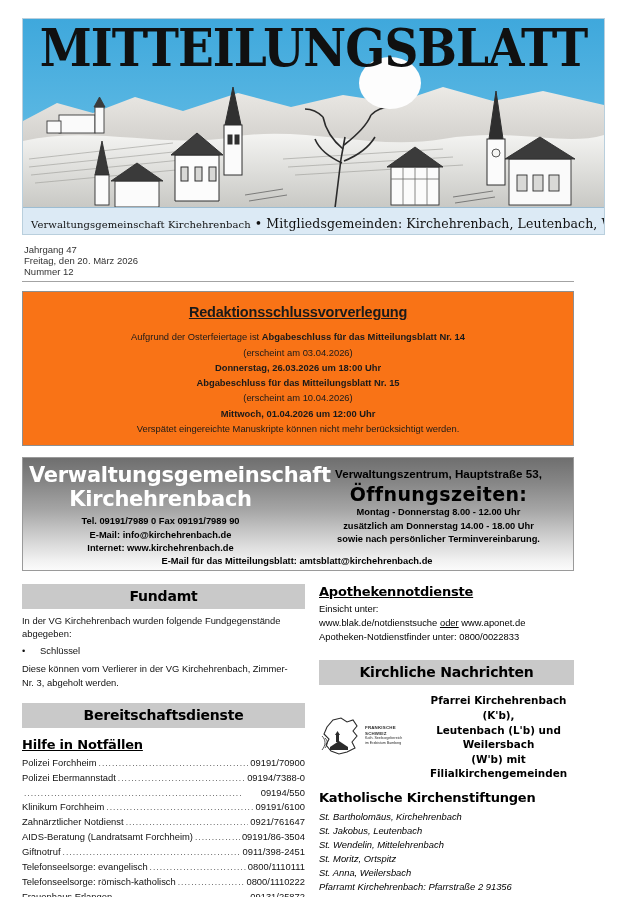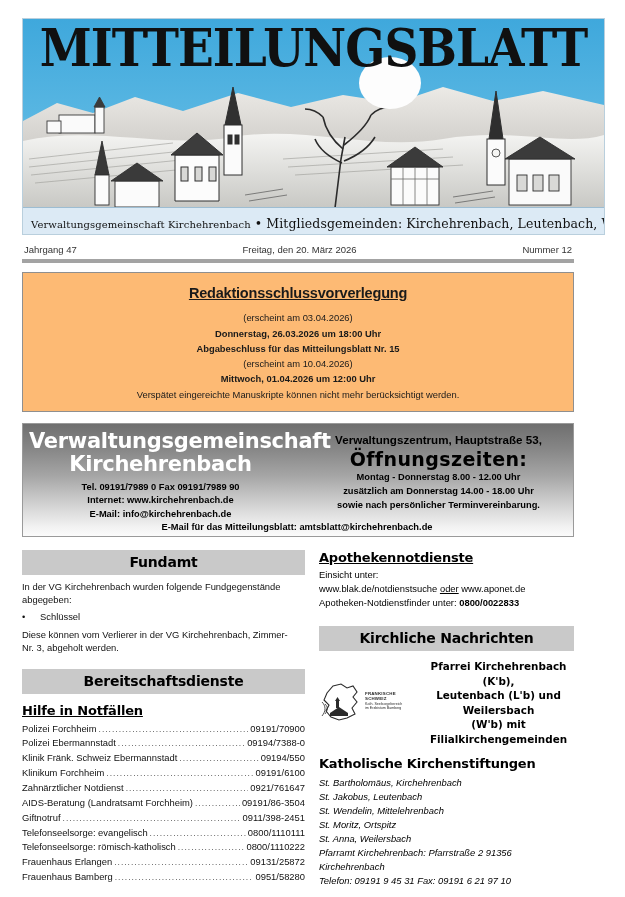--- a/index.html
+++ b/index.html
@@ -87,29 +87,30 @@
   .mast-sub .big { font-size: 10px; }
 
   
   .issuebar {
     display: flex;
     justify-content: space-between;
     align-items: baseline;
     font-size: 9.5px;
     color: #333;
     padding: 9px 2px 4px 2px;
-    border-bottom: 4px solid #a3a3a3;
+    border-bottom: 1px solid #a3a3a3;
+    flex-direction: column;
   }
   .issuebar .mid { flex: 1; text-align: center; }
   .issuebar .right { text-align: right; }
 
   
   .notice {
     margin-top: 9px;
-    background: #fdba74;
+    background: #f97316;
     border: 1px solid #8f8f8f;
     text-align: center;
     padding: 9px 10px 9px 10px;
     font-size: 9.4px;
     color: #1a1a1a;
     line-height: 1.62;
   }
   .notice h2 {
     margin: 0 0 5px 0;
     font-size: 14.5px;
@@ -245,21 +246,21 @@
     overflow: hidden;
     white-space: nowrap;
     color: #555;
     letter-spacing: 1px;
     font-size: 8.5px;
   }
   .prow .num { flex: 0 0 auto; }
 
   .small { font-size: 9.4px; line-height: 1.5; }
   .small .u { text-decoration: underline; }
-  .small .b { font-weight: bold; }
+  .small .b { font-weight: normal; }
 
   .pfarrei {
     display: flex;
     align-items: center;
     gap: 8px;
     margin-top: 8px;
   }
   .logo-box {
     flex: 0 0 auto;
     width: 96px;
@@ -398,38 +399,41 @@
   </div>
 
   <div class="issuebar">
     <div>Jahrgang 47</div>
     <div class="mid">Freitag, den 20. März 2026</div>
     <div class="right">Nummer 12</div>
   </div>
 
   <div class="notice">
     <h2>Redaktionsschlussvorverlegung</h2>
+    <div class="row">
+      <span>Aufgrund der Osterfeiertage ist </span><span class="b">Abgabeschluss für das Mitteilungsblatt Nr. 14</span>
+    </div>
     <div class="row">(erscheint am 03.04.2026)</div>
     <div class="row b">Donnerstag, 26.03.2026 um 18:00 Uhr</div>
     <div class="row b">Abgabeschluss für das Mitteilungsblatt Nr. 15</div>
     <div class="row">(erscheint am 10.04.2026)</div>
     <div class="row b">Mittwoch, 01.04.2026 um 12:00 Uhr</div>
     <div class="row">Verspätet eingereichte Manuskripte können nicht mehr berücksichtigt werden.</div>
   </div>
 
   <div class="vgbanner">
     <div class="vg-left">
       <div class="vg-title">
         <div>Verwaltungsgemeinschaft</div>
         <div>Kirchehrenbach</div>
       </div>
       <div class="vg-contact">
         <div>Tel. 09191/7989 0 Fax 09191/7989 90</div>
+        <div>E-Mail: info@kirchehrenbach.de</div>
         <div>Internet: www.kirchehrenbach.de</div>
-        <div>E-Mail: info@kirchehrenbach.de</div>
       </div>
     </div>
     <div class="vg-right">
       <div class="vg-addr">
         <div>Verwaltungszentrum, Hauptstraße 53,</div>
       </div>
       <div class="vg-oz">Öffnungszeiten:</div>
       <div class="vg-hours">
         <div>Montag - Donnerstag 8.00 - 12.00 Uhr</div>
         <div>zusätzlich am Donnerstag 14.00 - 18.00 Uhr</div>
@@ -462,21 +466,20 @@
           <span class="nm">Polizei Forchheim</span>
           <span class="lead">.................................................................</span>
           <span class="num">09191/70900</span>
         </div>
         <div class="prow">
           <span class="nm">Polizei Ebermannstadt</span>
           <span class="lead">.................................................................</span>
           <span class="num">09194/7388-0</span>
         </div>
         <div class="prow">
-          <span class="nm">Klinik Fränk. Schweiz Ebermannstadt</span>
           <span class="lead">.................................................................</span>
           <span class="num">09194/550</span>
         </div>
         <div class="prow">
           <span class="nm">Klinikum Forchheim</span>
           <span class="lead">.................................................................</span>
           <span class="num">09191/6100</span>
         </div>
         <div class="prow">
           <span class="nm">Zahnärztlicher Notdienst</span>

